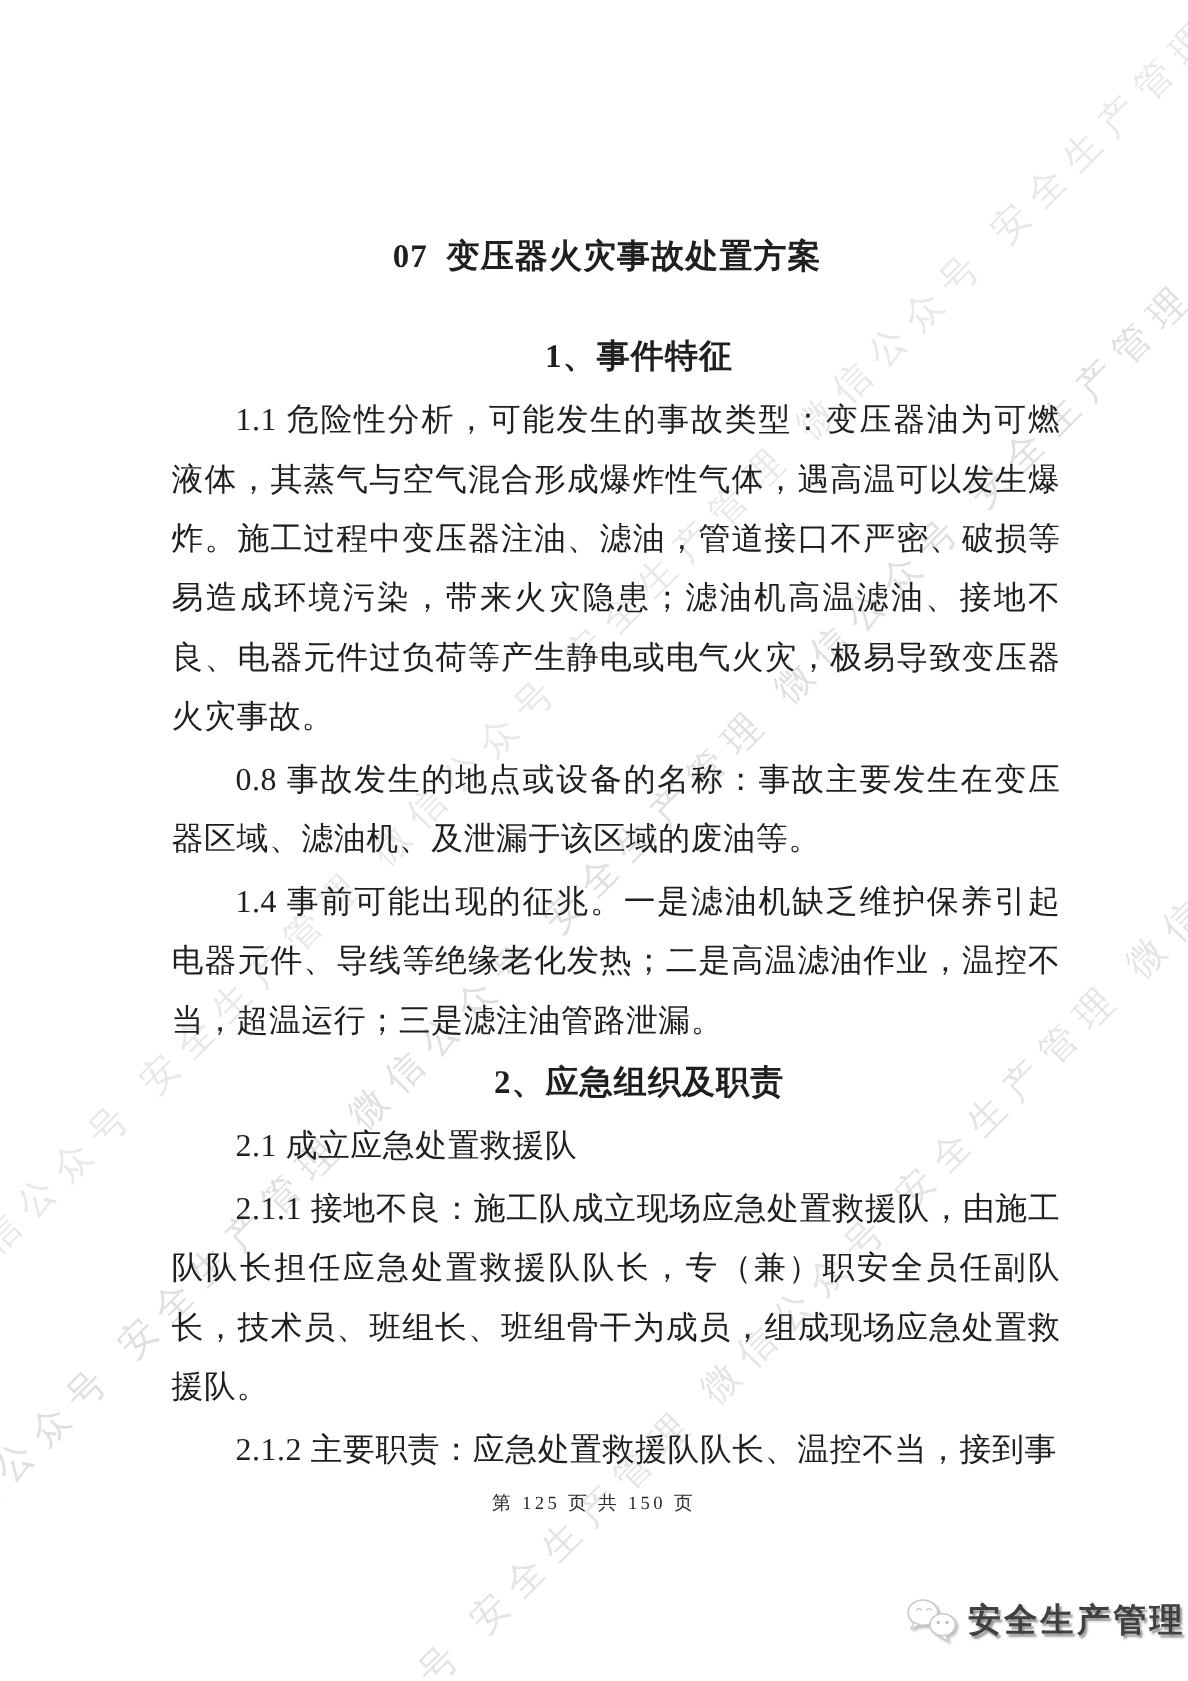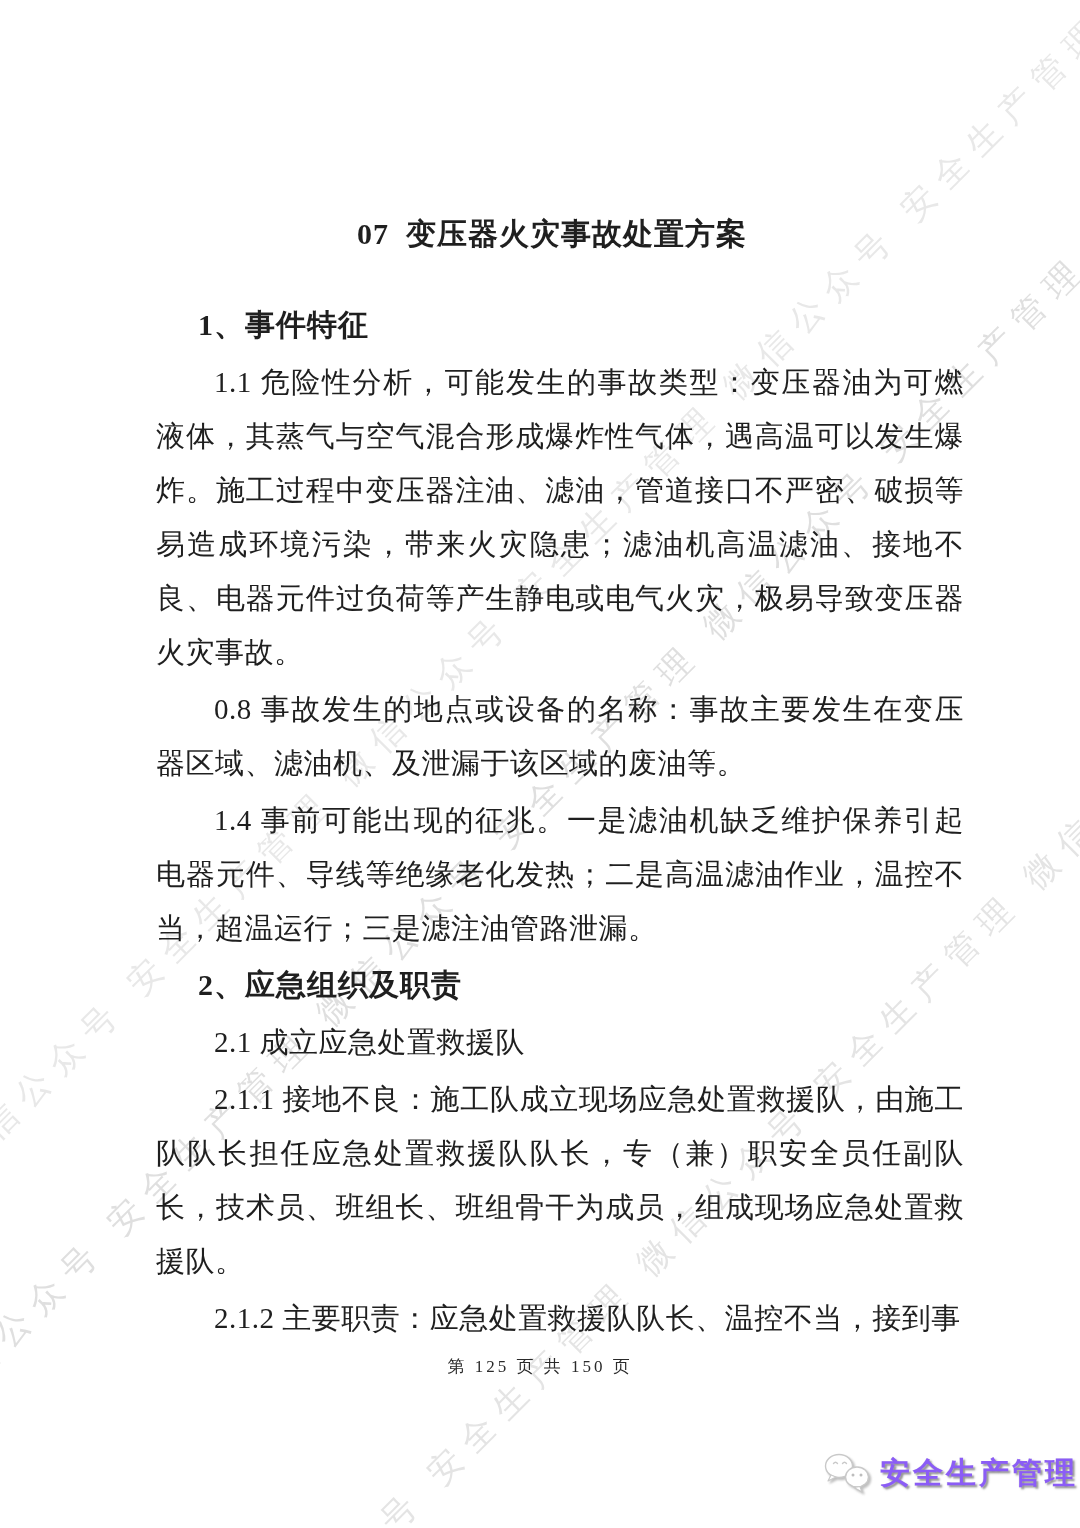--- a/index.html
+++ b/index.html
@@ -54,20 +54,21 @@
     white-space: pre-wrap;
     letter-spacing: 1px;
   }
   .doc-heading {
     font-weight: 700;
     font-size: 30px;
     line-height: 54px;
     text-indent: 58px;
     letter-spacing: 1px;
     margin: 0 0 3px 0;
+    text-align: center;
   }
   .doc-heading.first { margin-top: 42px; }
   .doc-para {
     font-size: 29px;
     line-height: 54px;
     text-indent: 58px;
     text-align: justify;
     letter-spacing: 0.5px;
     margin: 0 0 3px 16px;
   }
@@ -97,21 +98,21 @@
   }
   .brand-icon {
     width: 52px;
     height: 46px;
     filter: drop-shadow(2px 2px 1px rgba(140,140,140,0.55));
   }
   .brand-label {
     font-size: 30px;
     font-weight: 700;
     letter-spacing: 3px;
-    color: #8b5cf6;
+    color: #404040;
     text-shadow: 2px 2px 2px rgba(120,120,120,0.8),
                  -0.5px -0.5px 0 #ececec;
     white-space: nowrap;
   }
 </style>
 </head>
 <body>
 
 <div class="page">
 

